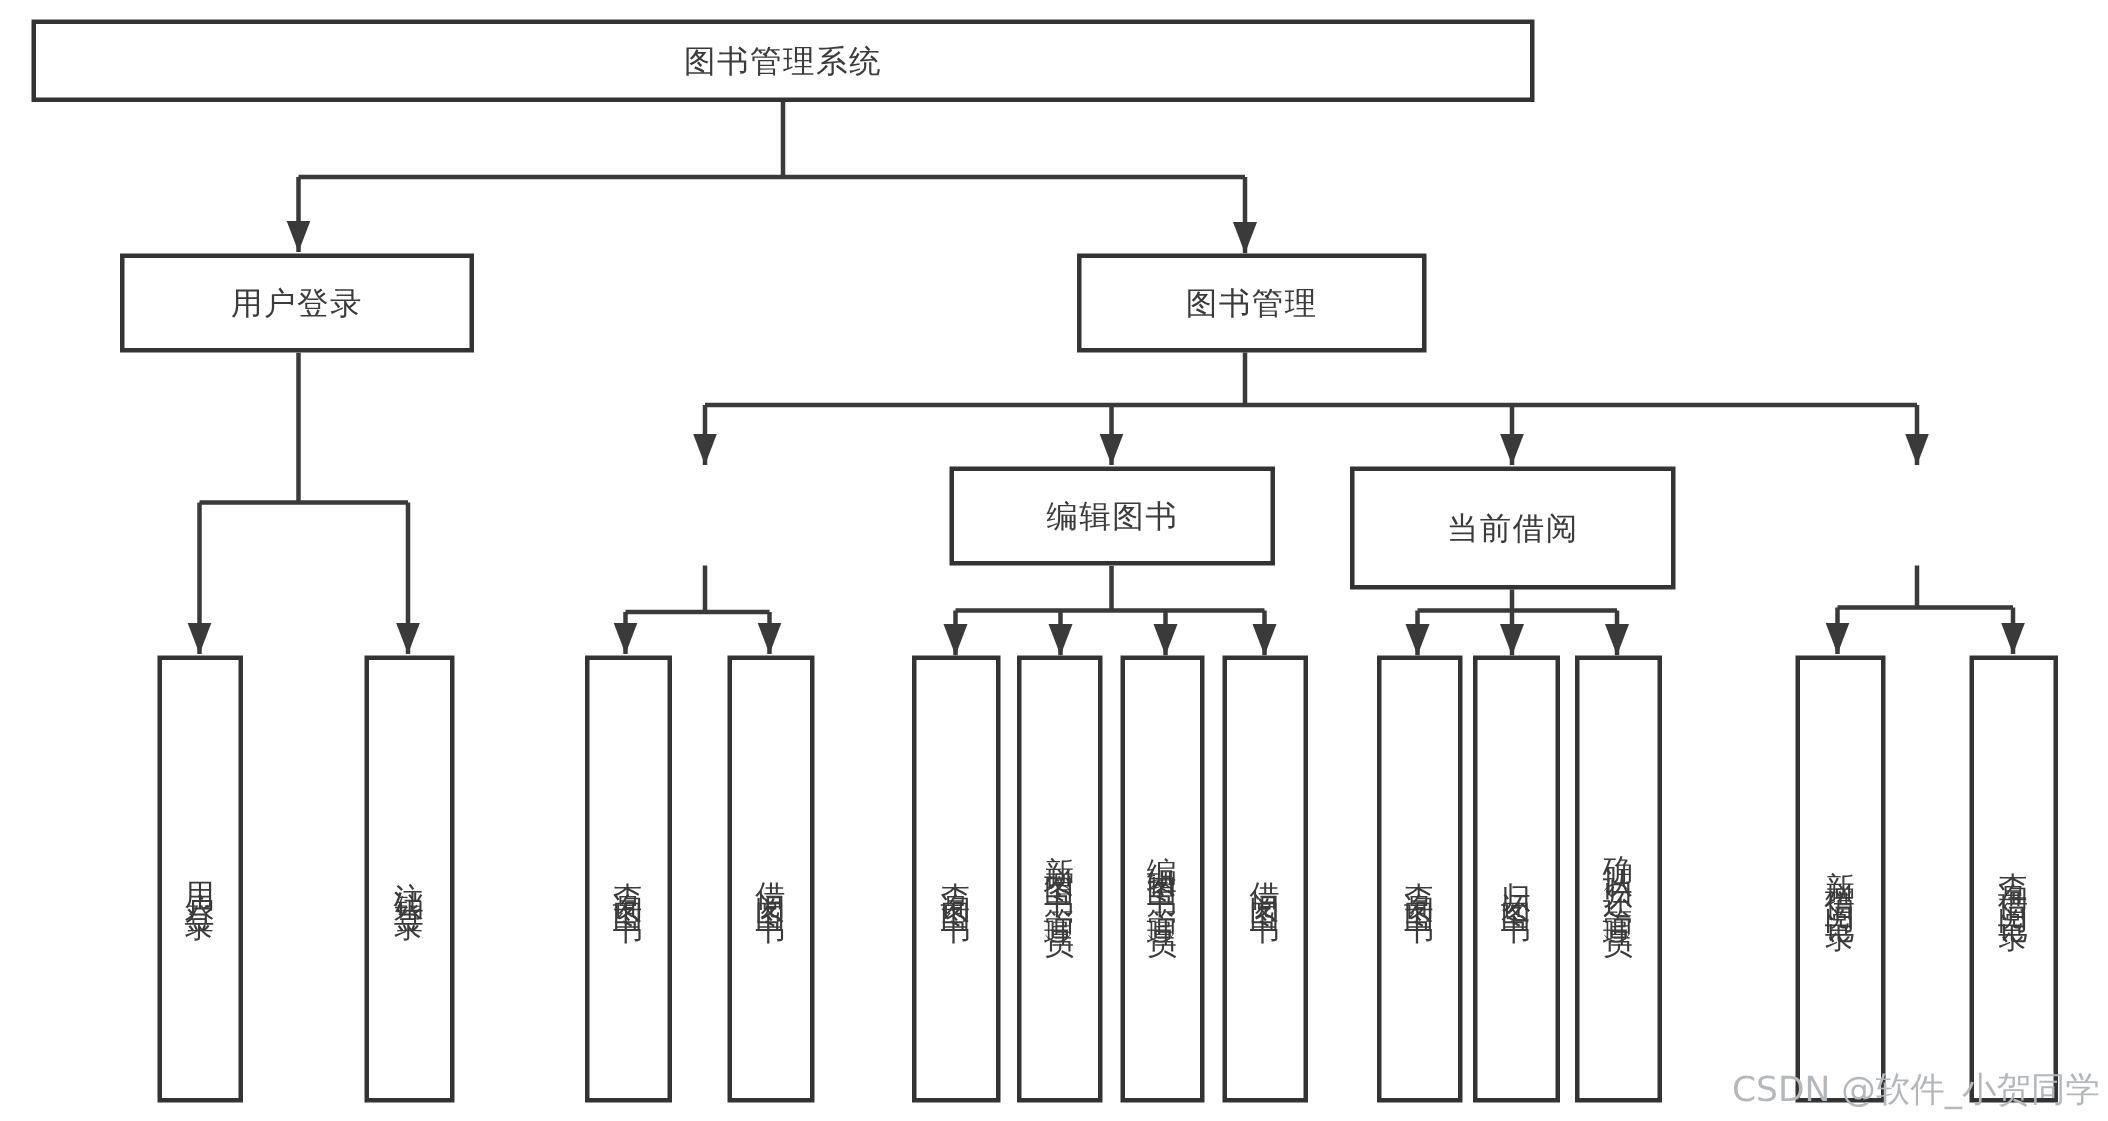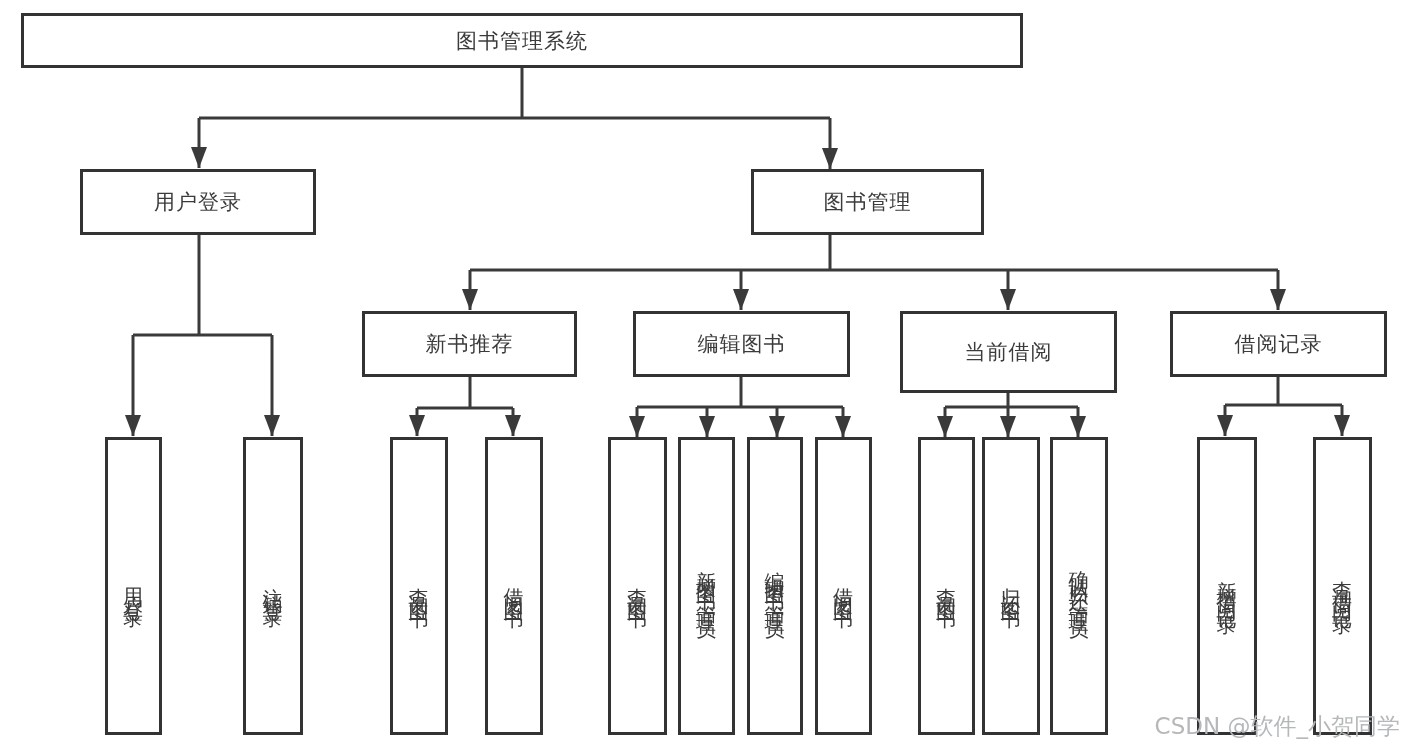--- a/index.html
+++ b/index.html
@@ -94,26 +94,24 @@
       <line x1="1008" y1="407" x2="1008" y2="437" marker-end="url(#ah)"></line>
       <line x1="1078" y1="407" x2="1078" y2="437" marker-end="url(#ah)"></line>
       <line x1="1225" y1="405" x2="1225" y2="436" marker-end="url(#ah)"></line>
       <line x1="1342" y1="405" x2="1342" y2="436" marker-end="url(#ah)"></line>
     </g>
   </svg>
 
   <div class="box h" style="left:21px; top:13px; width:1002px; height:55px;">图书管理系统</div>
 
   <div class="box h" style="left:80px; top:169px; width:236px; height:66px;">用户登录</div>
-  <div class="box h" style="left:751px; top:169px; width:233px; height:66px;">图书管理</div>
+  <div class="box h" style="left:718px; top:169px; width:233px; height:66px;">图书管理</div>
 
-  <div class="box h" style="left:362px; top:311px; width:215px; height:66px;">新书推荐</div>
   <div class="box h" style="left:633px; top:311px; width:217px; height:66px;">编辑图书</div>
   <div class="box h" style="left:900px; top:311px; width:217px; height:82px;">当前借阅</div>
-  <div class="box h" style="left:1170px; top:311px; width:217px; height:66px;">借阅记录</div>
 
   <div class="box" style="left:105px; top:437px; width:57px; height:298px;">
     <span class="vt">用户登录</span>
   </div>
   <div class="box" style="left:243px; top:437px; width:60px; height:298px;">
     <span class="vt">注销登录</span>
   </div>
 
   <div class="box" style="left:390px; top:437px; width:58px; height:298px;">
     <span class="vt">查询图书</span>

